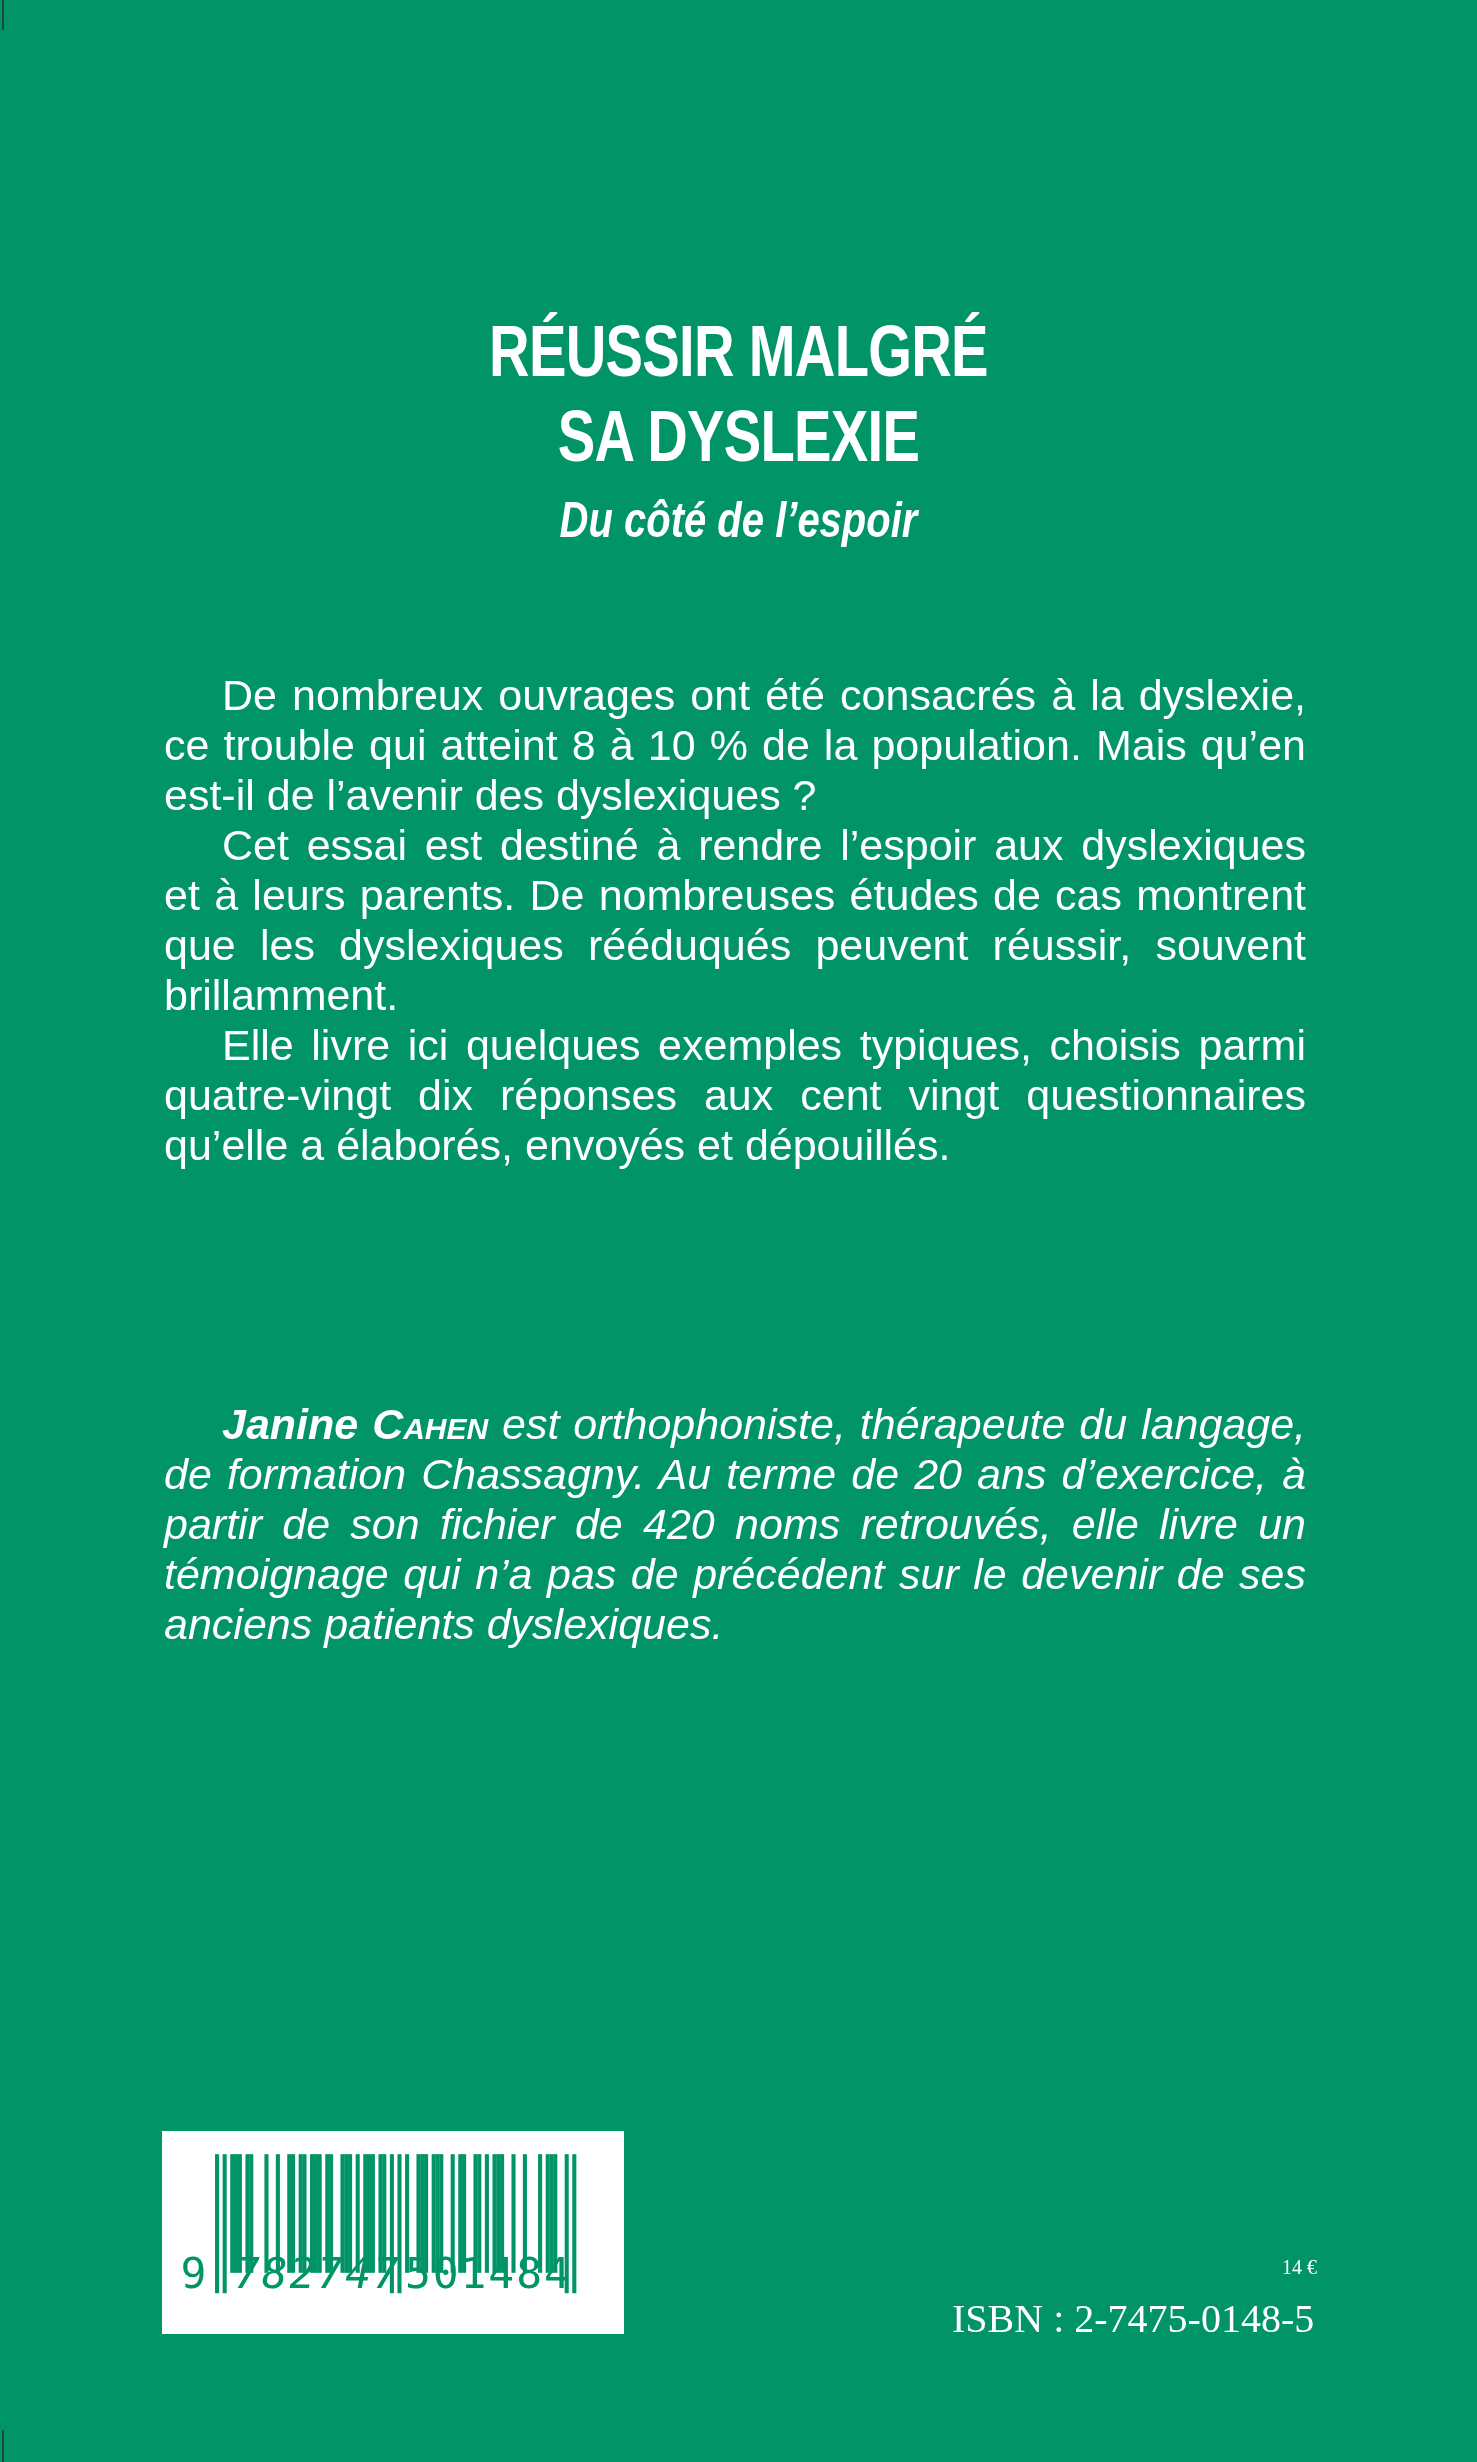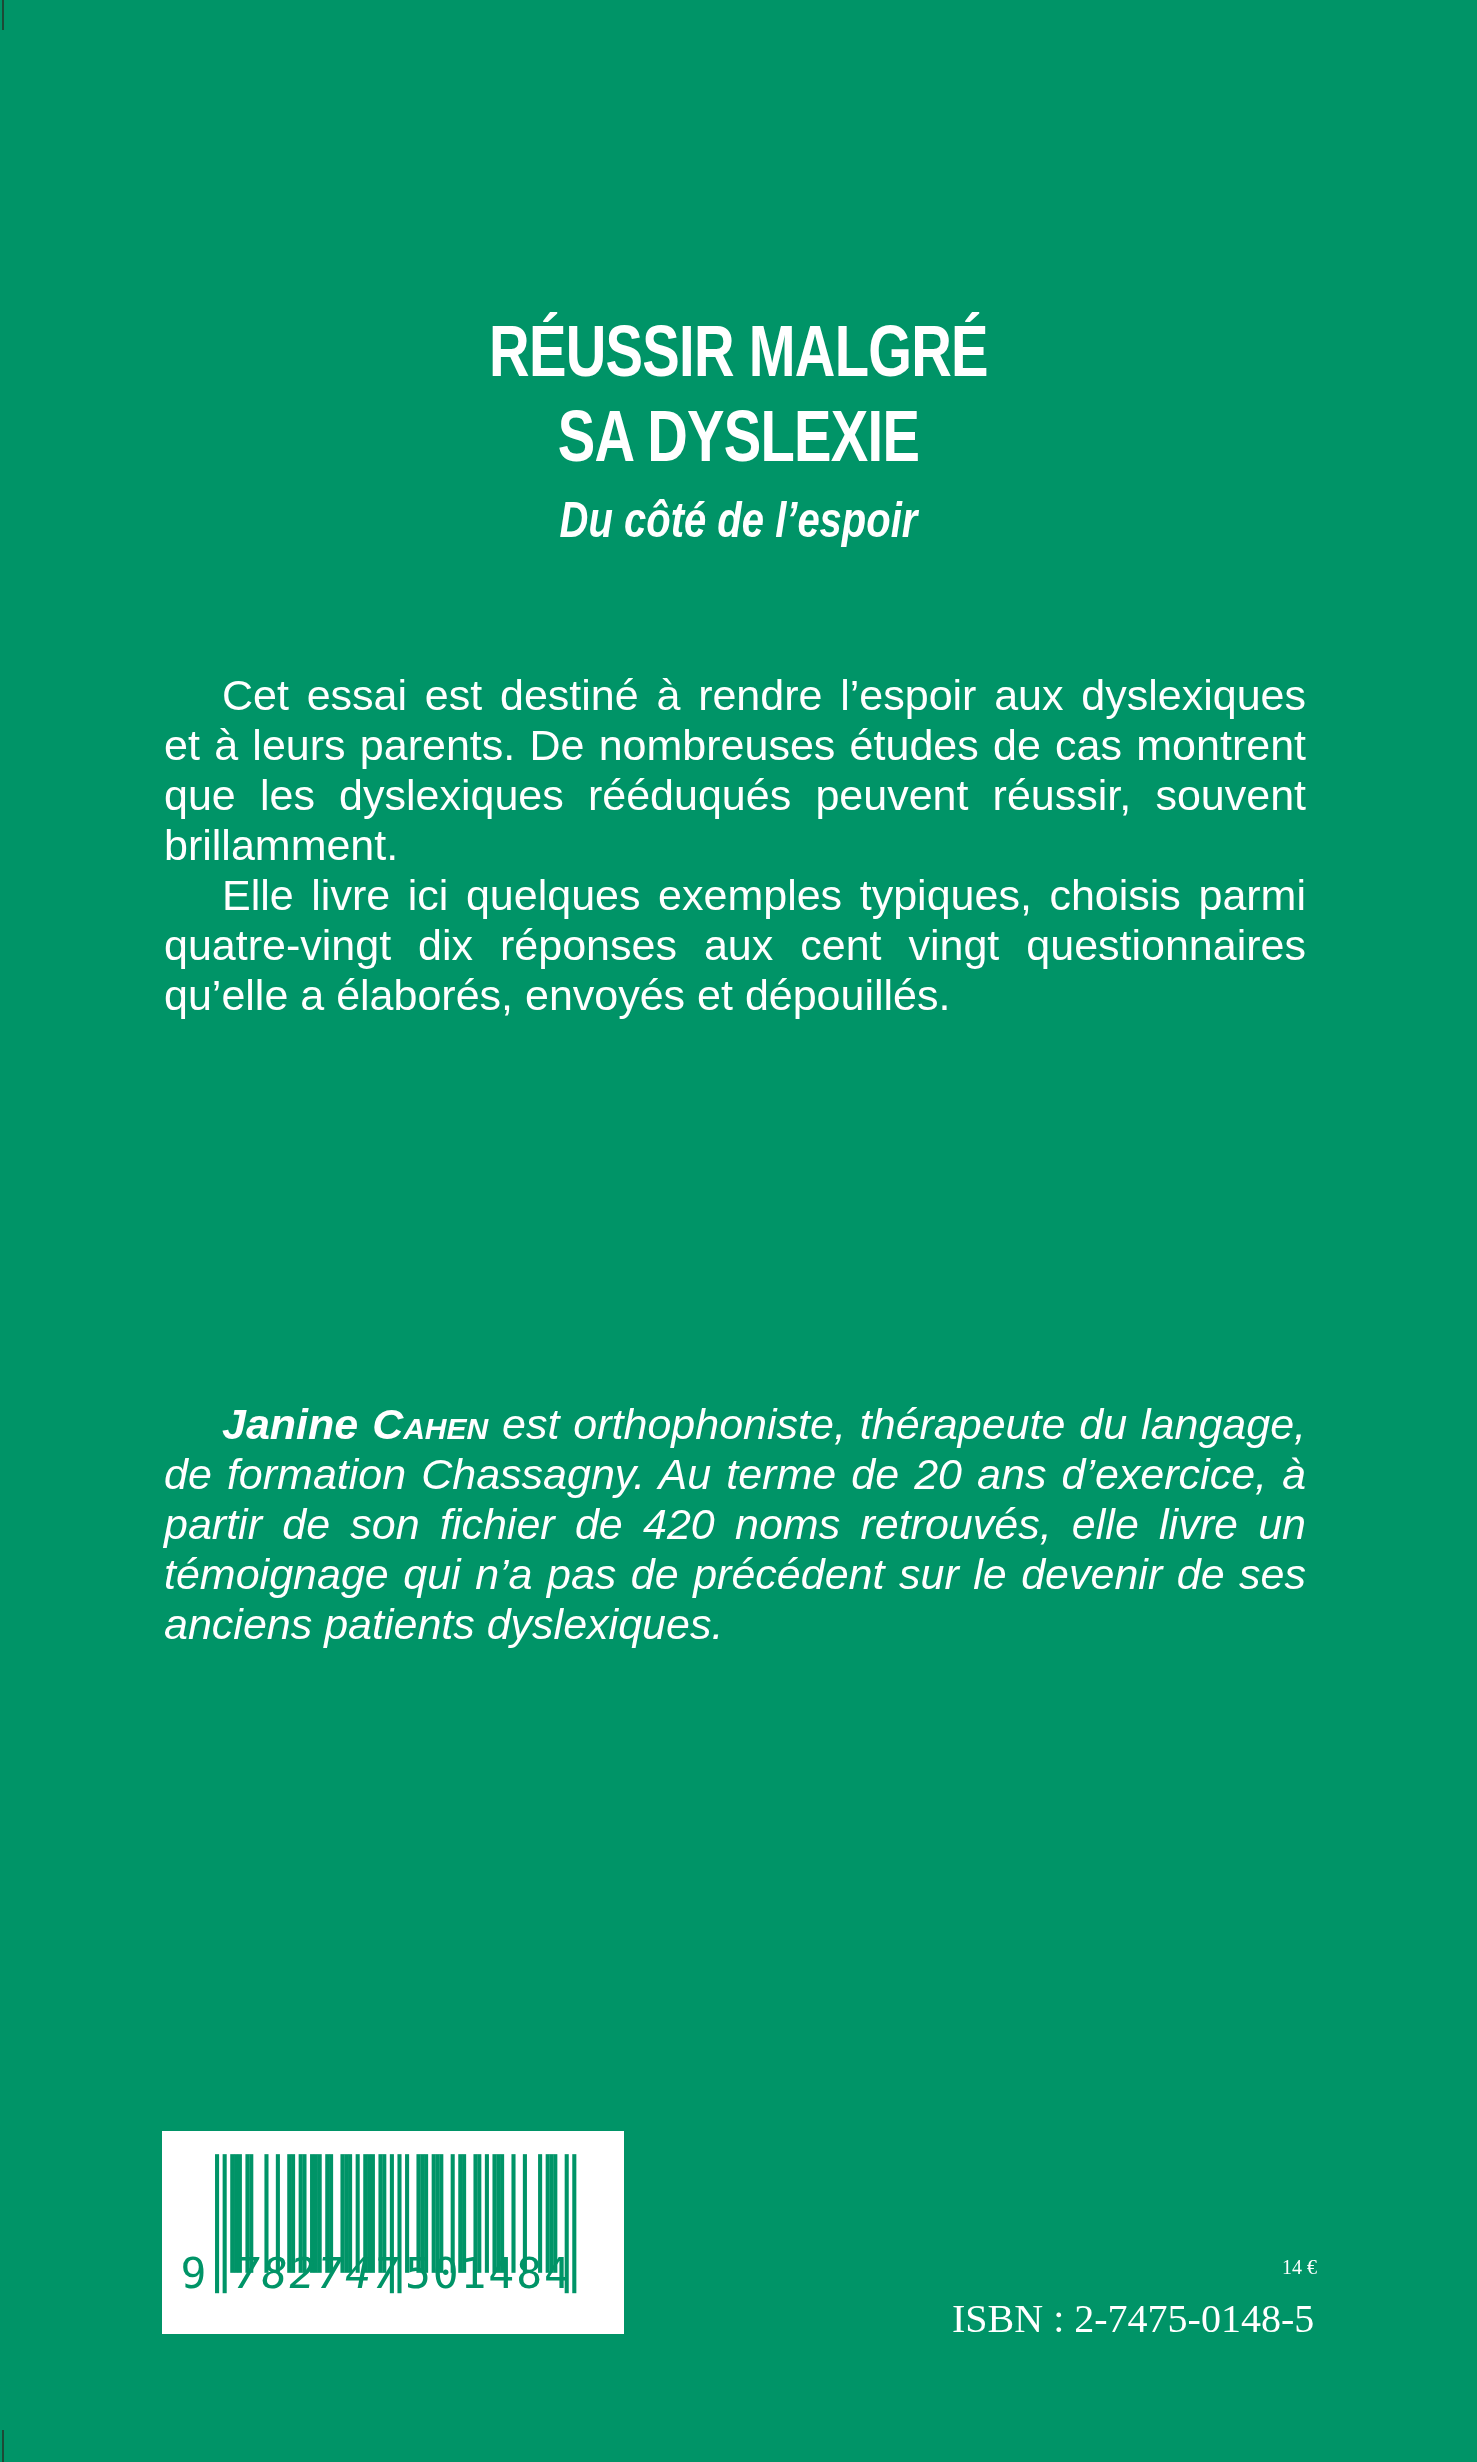--- a/index.html
+++ b/index.html
@@ -75,20 +75,21 @@
 <div class="crop-mark crop-top"></div>
 <div class="crop-mark crop-bottom"></div>
 
 <div class="title-block">
   <p class="title-line">RÉUSSIR MALGRÉ</p>
   <p class="title-line">SA DYSLEXIE</p>
   <p class="subtitle">Du côté de l’espoir</p>
 </div>
 
 <div class="body-text section-1">
+  <p class="para">De nombreux ouvrages ont été consacrés à la dyslexie, ce trouble qui atteint 8 à 10 % de la population. Mais qu’en est-il de l’avenir des dyslexiques ?</p>
   <p class="para">Cet essai est destiné à rendre l’espoir aux dyslexiques et à leurs parents. De nombreuses études de cas montrent que les dyslexiques rééduqués peuvent réussir, souvent brillamment.</p>
   <p class="para">Elle livre ici quelques exemples typiques, choisis parmi quatre-vingt dix réponses aux cent vingt questionnaires qu’elle a élaborés, envoyés et dépouillés.</p>
 </div>
 
 <div class="body-text section-2">
   <p class="para"><span class="author-name">Janine</span> <span class="author-surname">Cahen</span><span> est orthophoniste, thérapeute du langage, de formation Chassagny. Au terme de 20 ans d’exercice, à partir de son fichier de 420 noms retrouvés, elle livre un témoignage qui n’a pas de précédent sur le devenir de ses anciens patients dyslexiques.</span></p>
 </div>
 
 <div class="barcode-box">
   <svg class="barcode-svg" id="barcode-svg" width="462" height="203" viewBox="0 0 498 219">

